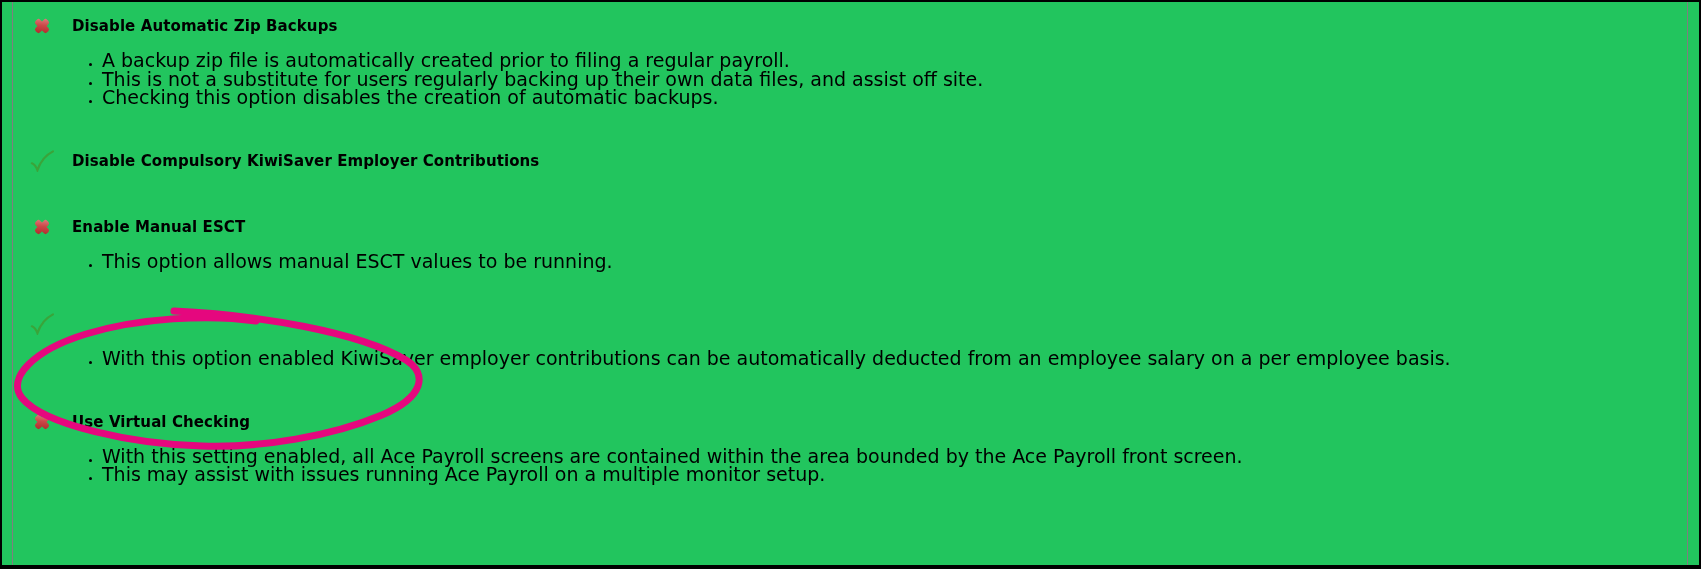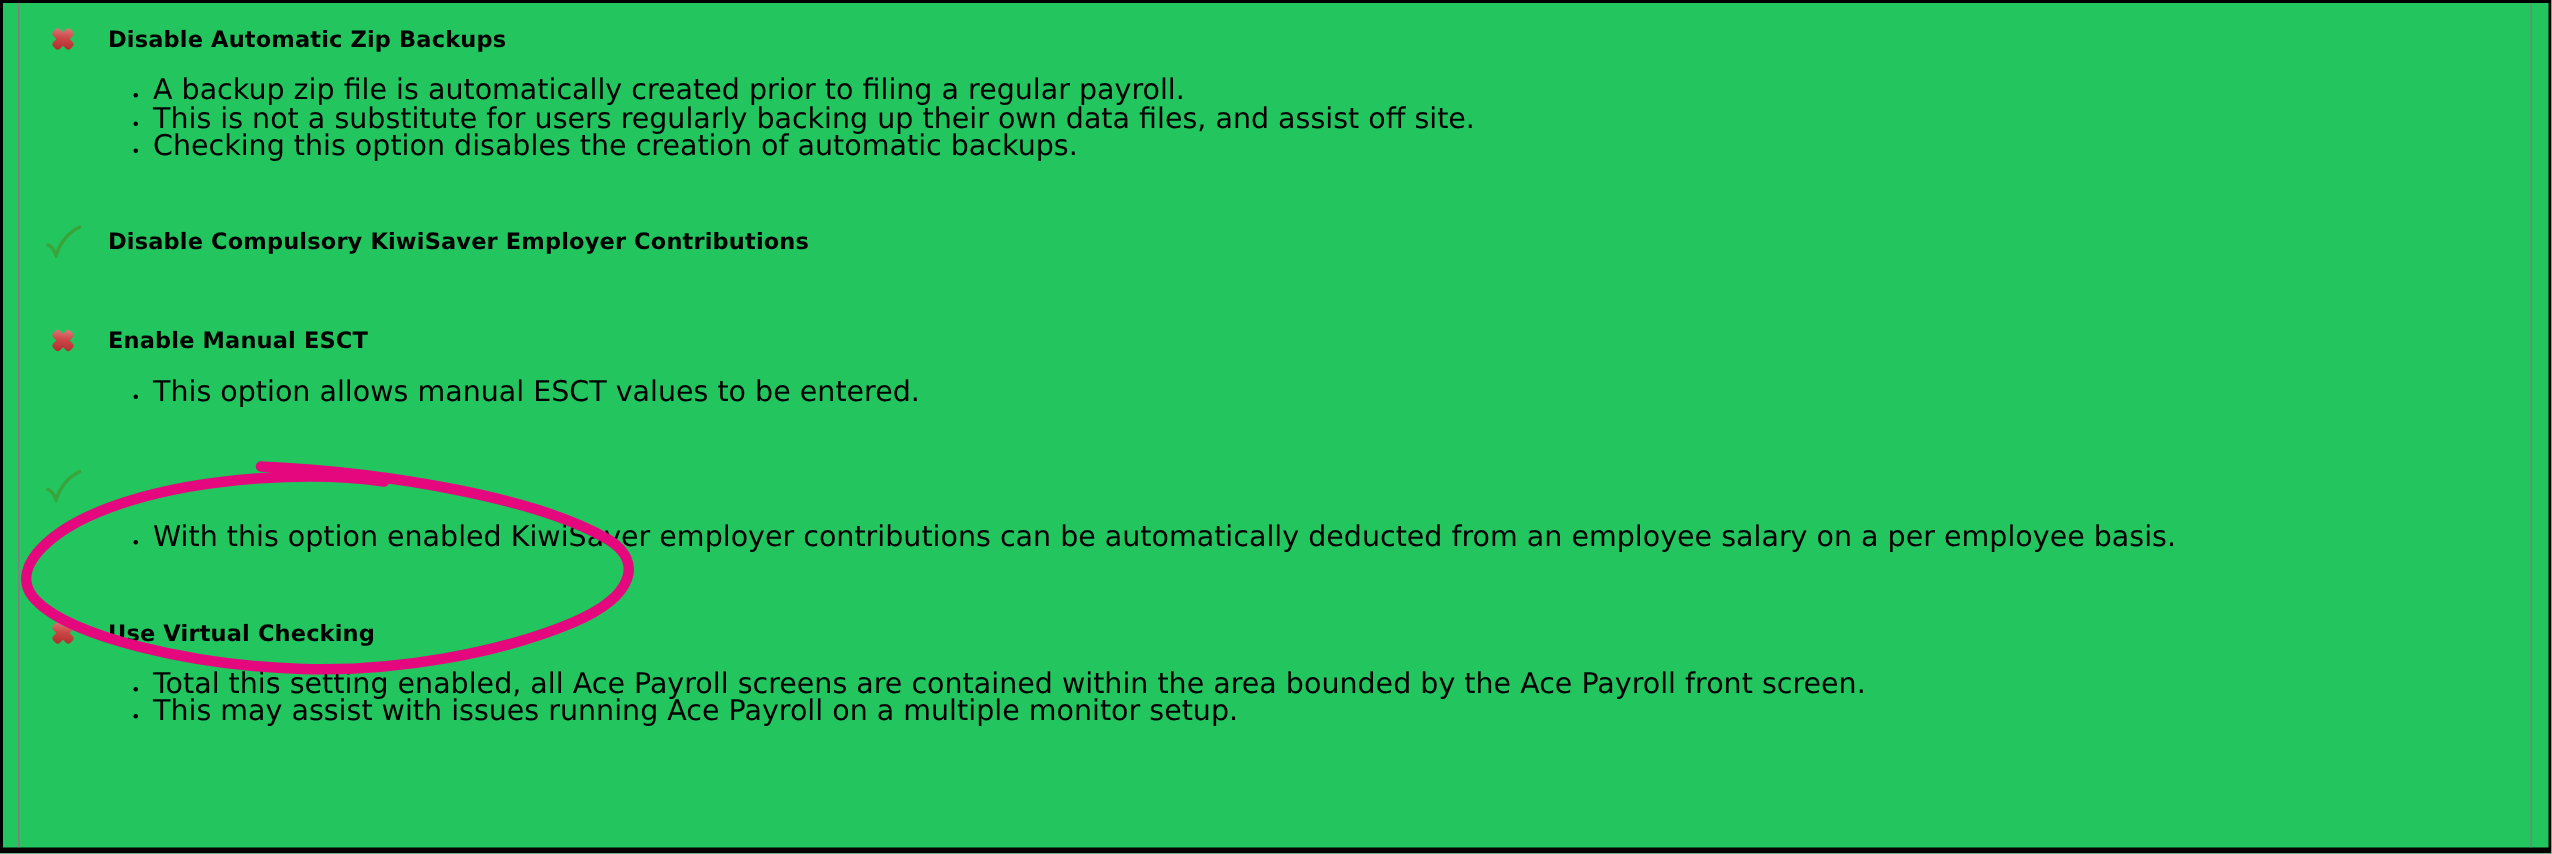--- a/index.html
+++ b/index.html
@@ -134,21 +134,21 @@
             </defs>
             <g transform="rotate(45 10 10)" fill="url(#xg3)">
               <rect x="1" y="6.5" width="18" height="7" rx="2.6"></rect>
               <rect x="6.5" y="1" width="7" height="18" rx="2.6"></rect>
             </g>
           </svg>
         </span>
         <h2 class="option-title">Enable Manual ESCT</h2>
       </div>
       <ul class="details">
-        <li><span>This option allows manual ESCT values to be entered.</span></li>
+        <li><span>This option allows manual ESCT values to be running.</span></li>
       </ul>
     </div>
 
     <div class="section">
       <div class="heading-row">
         <span class="icon-box">
           <svg width="24" height="22" viewBox="0 0 26 24" aria-hidden="true">
             <path d="M2 14.5 C4.5 15.3 6.6 18.4 8 22 C11 13 17 5.5 25 1.5" fill="none" stroke="#3aa43a" stroke-width="2.4" stroke-linecap="round"></path>
           </svg>
         </span>
@@ -171,21 +171,21 @@
             </defs>
             <g transform="rotate(45 10 10)" fill="url(#xg5)">
               <rect x="1" y="6.5" width="18" height="7" rx="2.6"></rect>
               <rect x="6.5" y="1" width="7" height="18" rx="2.6"></rect>
             </g>
           </svg>
         </span>
         <h2 class="option-title">Use Virtual Checking</h2>
       </div>
       <ul class="details">
-        <li><span>Total this setting enabled, all Ace Payroll screens are contained within the area bounded by the Ace Payroll front screen.</span></li>
+        <li><span>With this setting enabled, all Ace Payroll screens are contained within the area bounded by the Ace Payroll front screen.</span></li>
         <li><span>This may assist with issues running Ace Payroll on a multiple monitor setup.</span></li>
       </ul>
     </div>
 
   </div>
 
   <svg class="annotation-svg" viewBox="0 0 430 152" aria-hidden="true">
     <path d="M 170 9
              C 255 13 355 30 402 58
              C 424 72 420 95 378 113

